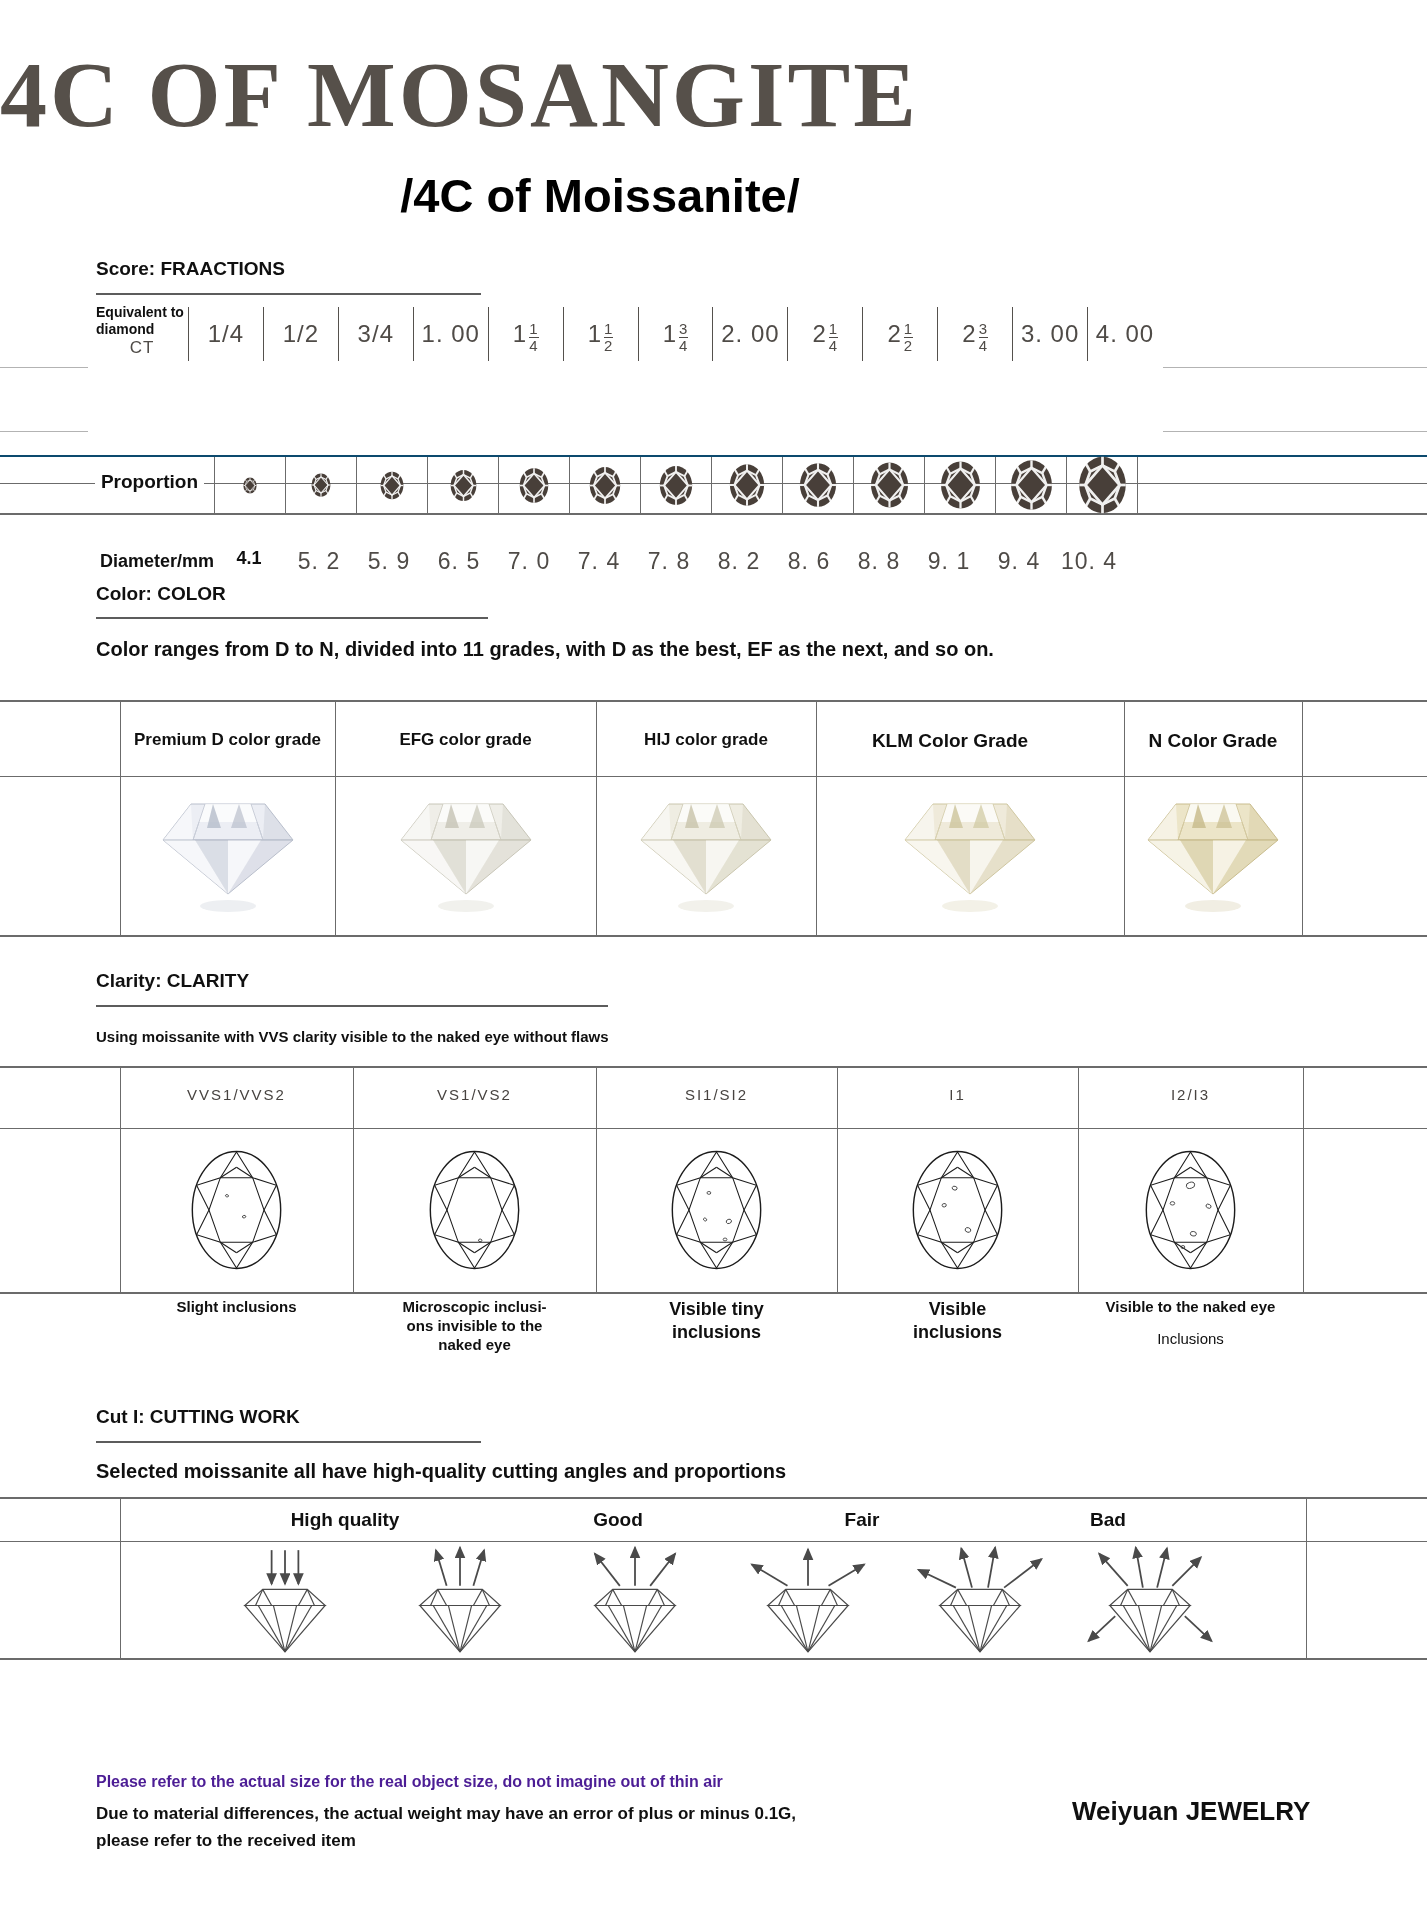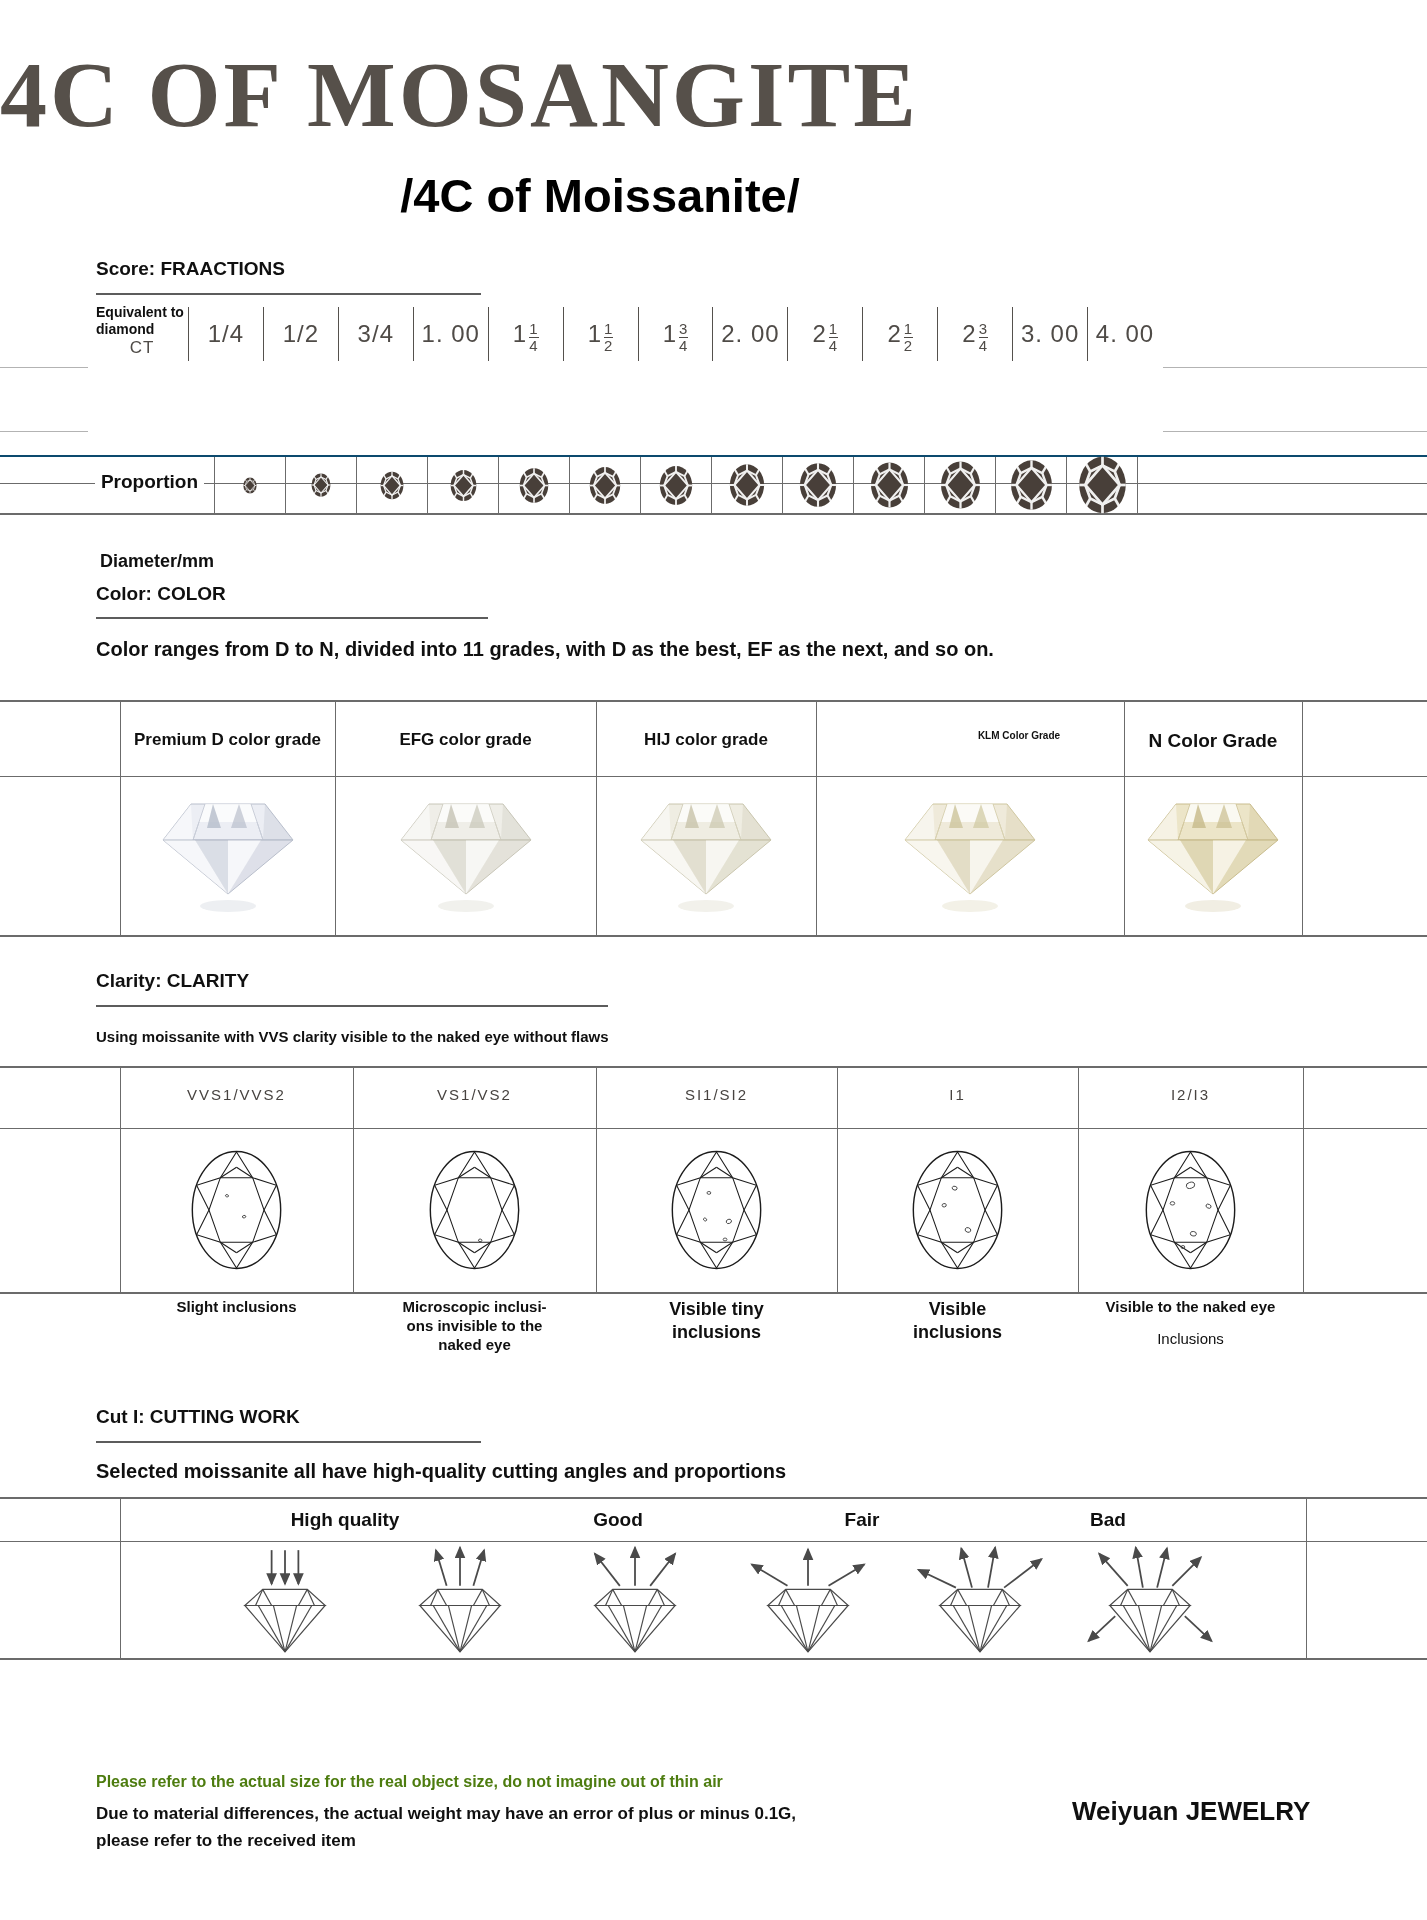--- a/index.html
+++ b/index.html
@@ -61,21 +61,21 @@
                  font-size:15px;letter-spacing:2px;}
   .gcell-svg{position:absolute;}
 
   
   .cap{position:absolute;text-align:center;font-weight:700;color:#101010;line-height:1.25;}
   .cap.sm{font-size:15px;}
   .cap.lg{font-size:18px;line-height:1.3;}
   .cap .sub{display:block;margin-top:13px;font-weight:400;font-size:15px;}
 
   
-  .foot1{position:absolute;left:96px;top:1773px;font-weight:700;font-size:16px;color:#4d7c0f;}
+  .foot1{position:absolute;left:96px;top:1773px;font-weight:700;font-size:16px;color:#4c1d95;}
   .foot2{position:absolute;left:96px;top:1804px;font-weight:700;font-size:17px;color:#101010;}
   .foot3{position:absolute;left:96px;top:1831px;font-weight:700;font-size:17px;color:#101010;}
   .brand{position:absolute;left:1072px;top:1796px;font-weight:700;font-size:26px;color:#101010;}
 </style>
 </head>
 <body>
 
 <div class="page">
 
   <svg width="0" height="0" style="position:absolute">
@@ -394,20 +394,35 @@
               <line x1="10" y1="13" x2="6" y2="6"></line>
     </g>
           </svg>
         </div>
         <div class="prop-fill"></div>
       </div>
   </div>
 
   <div class="dia-row">
     <div class="dia-label">Diameter/mm</div>
+    <div id="dia-cells" style="display:flex;">
+        <div class="dia-cell first">4.1</div>
+        <div class="dia-cell">5. 2</div>
+        <div class="dia-cell">5. 9</div>
+        <div class="dia-cell">6. 5</div>
+        <div class="dia-cell">7. 0</div>
+        <div class="dia-cell">7. 4</div>
+        <div class="dia-cell">7. 8</div>
+        <div class="dia-cell">8. 2</div>
+        <div class="dia-cell">8. 6</div>
+        <div class="dia-cell">8. 8</div>
+        <div class="dia-cell">9. 1</div>
+        <div class="dia-cell">9. 4</div>
+        <div class="dia-cell">10. 4</div>
+      </div>
   </div>
 
   <div class="sec-head" style="top:583px;">Color: COLOR</div>
   <div class="sec-rule" style="top:617px;width:392px;"></div>
   <div class="sec-desc" style="top:638px;font-size:20px;">Color ranges from D to N, divided into 11 grades, with D as the best, EF as the next, and so on.</div>
   <div class="gtable" id="color-table" style="top:700px;height:233px;">
       <div class="vline" style="left:120px"></div>
       <div class="vline" style="left:335px"></div>
       <div class="vline" style="left:596px"></div>
       <div class="vline" style="left:816px"></div>
@@ -473,21 +488,21 @@
     <polygon points="60,16 68,40 54,40" fill="#cac6ae" opacity="0.85"></polygon>
     <polygon points="86,16 94,40 78,40" fill="#cac6ae" opacity="0.7"></polygon>
     <g stroke="#cac6ae" stroke-width="1" opacity="0.7" fill="none">
       <line x1="52" y1="16" x2="40" y2="52"></line>
             <line x1="98" y1="16" x2="110" y2="52"></line>
       <line x1="46" y1="34" x2="40" y2="52"></line>
             <line x1="104" y1="34" x2="110" y2="52"></line>
       <line x1="10" y1="52" x2="140" y2="52"></line>
     </g>
         </svg></div>
-      <div class="glabel" style="left:899px;top:28px;width:240px;font-size:10px">KLM Color Grade</div>
+      <div class="glabel" style="left:830px;top:28px;width:240px;font-size:19px">KLM Color Grade</div>
       <div class="gcell-svg" style="left:895px;top:86px"><svg width="150" height="128" viewBox="0 0 150 128">
     <ellipse cx="75" cy="118" rx="28" ry="6" fill="#cfc7a0" opacity="0.25"></ellipse>
     <polygon points="38,16 112,16 140,52 10,52" fill="#efeada" stroke="#cfc7a0" stroke-width="1"></polygon>
     <polygon points="10,52 140,52 75,106" fill="#efeada" stroke="#cfc7a0" stroke-width="1"></polygon>
     <polygon points="10,52 42,52 75,106" fill="#ffffff" opacity="0.55"></polygon>
     <polygon points="42,52 75,52 75,106" fill="#cfc7a0" opacity="0.35"></polygon>
     <polygon points="75,52 108,52 75,106" fill="#ffffff" opacity="0.5"></polygon>
     <polygon points="108,52 140,52 75,106" fill="#cfc7a0" opacity="0.28"></polygon>
     <polygon points="38,16 10,52 40,52" fill="#ffffff" opacity="0.5"></polygon>
     <polygon points="112,16 140,52 110,52" fill="#cfc7a0" opacity="0.3"></polygon>

